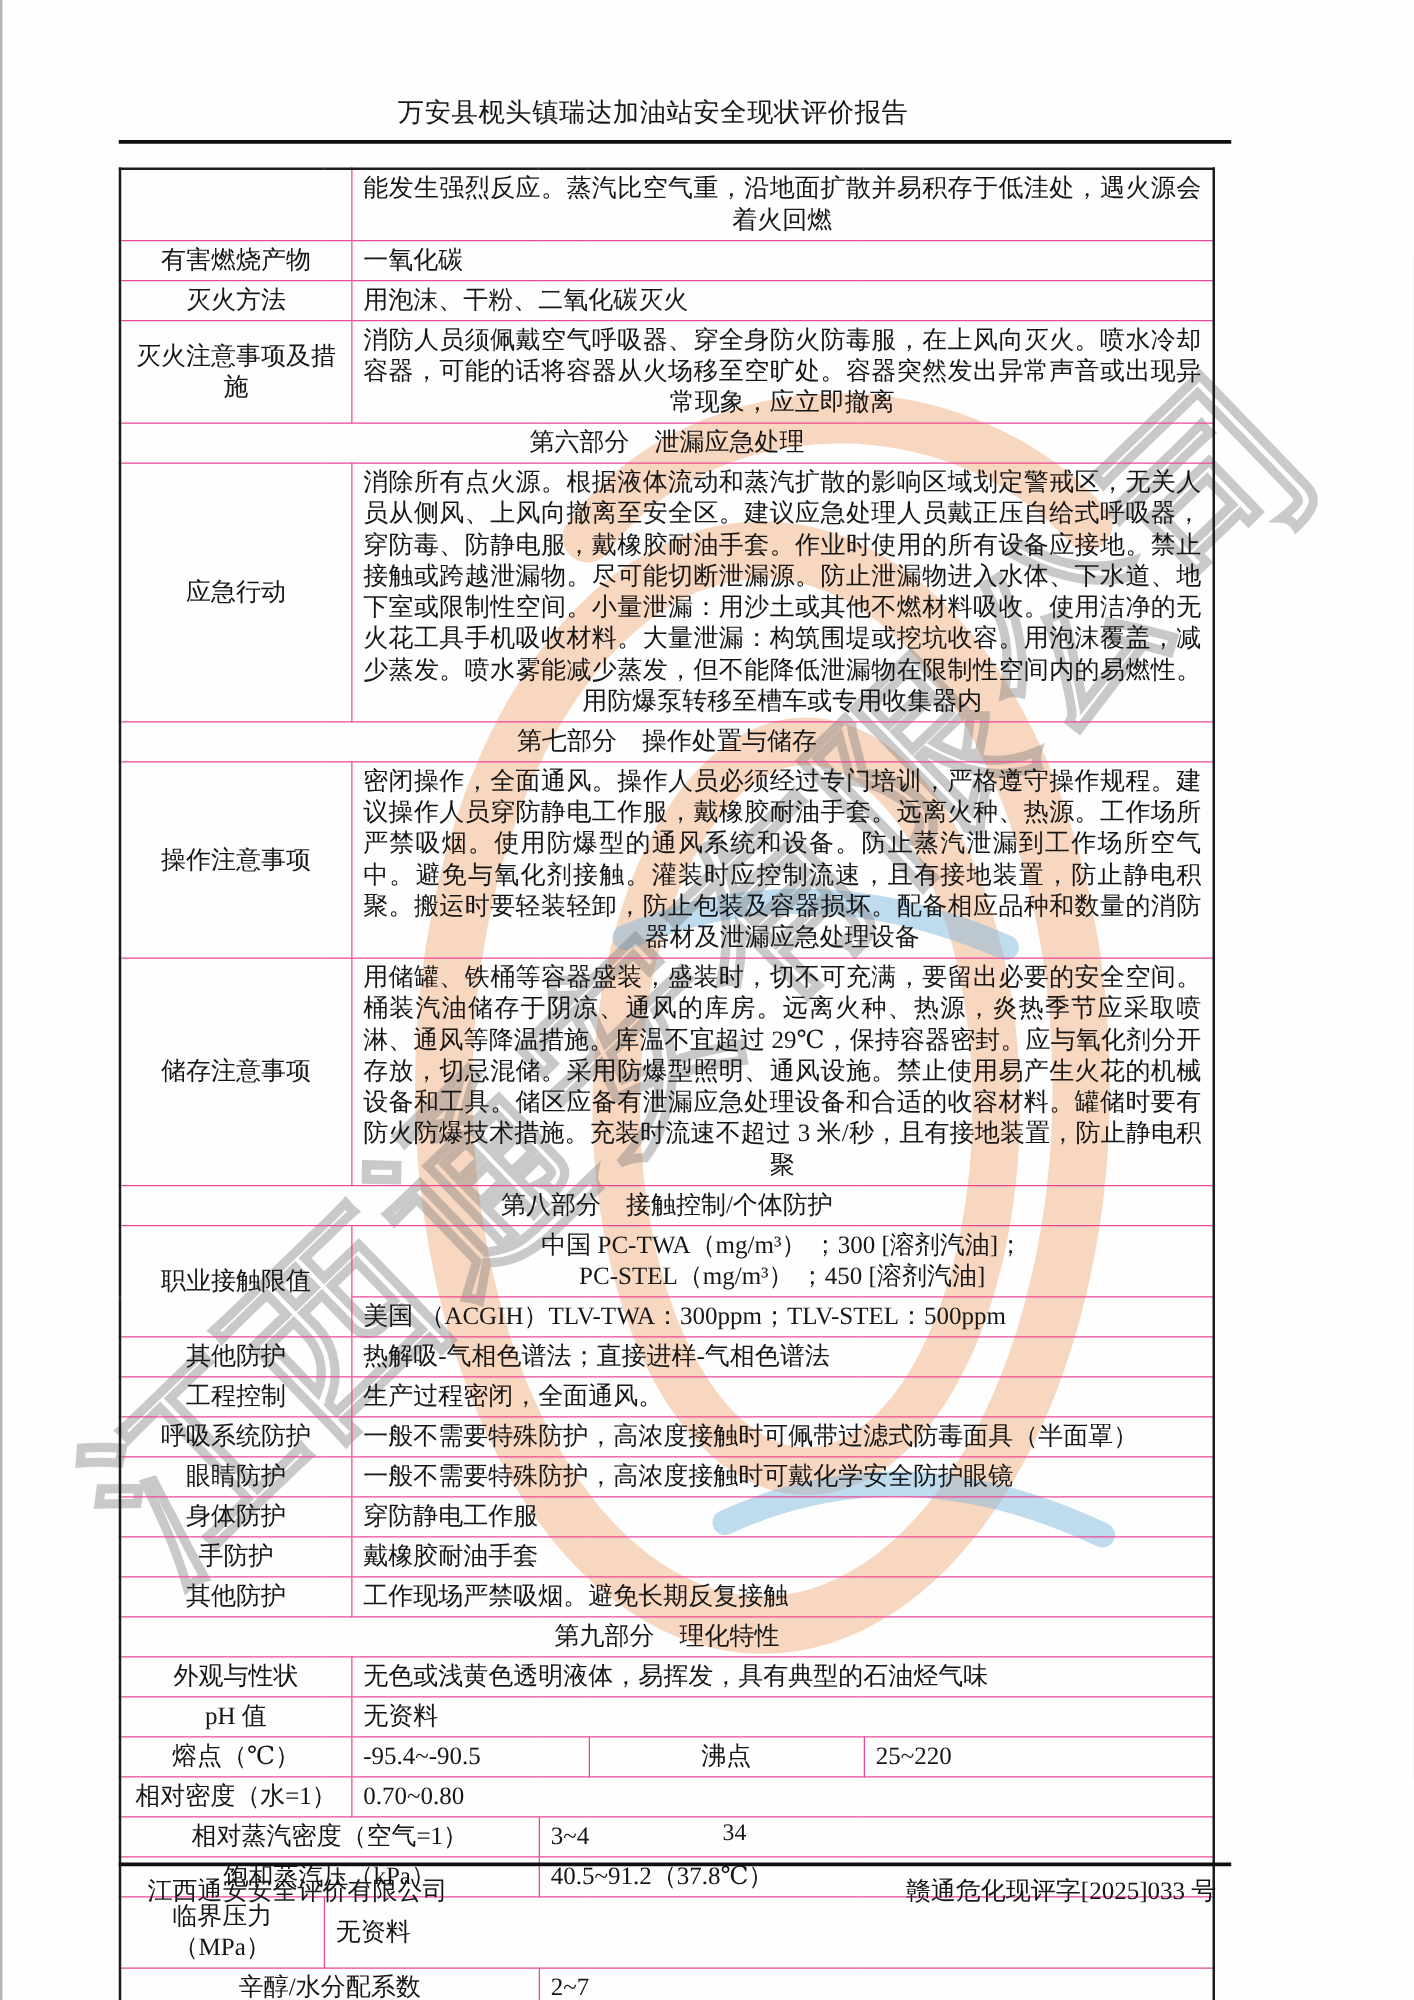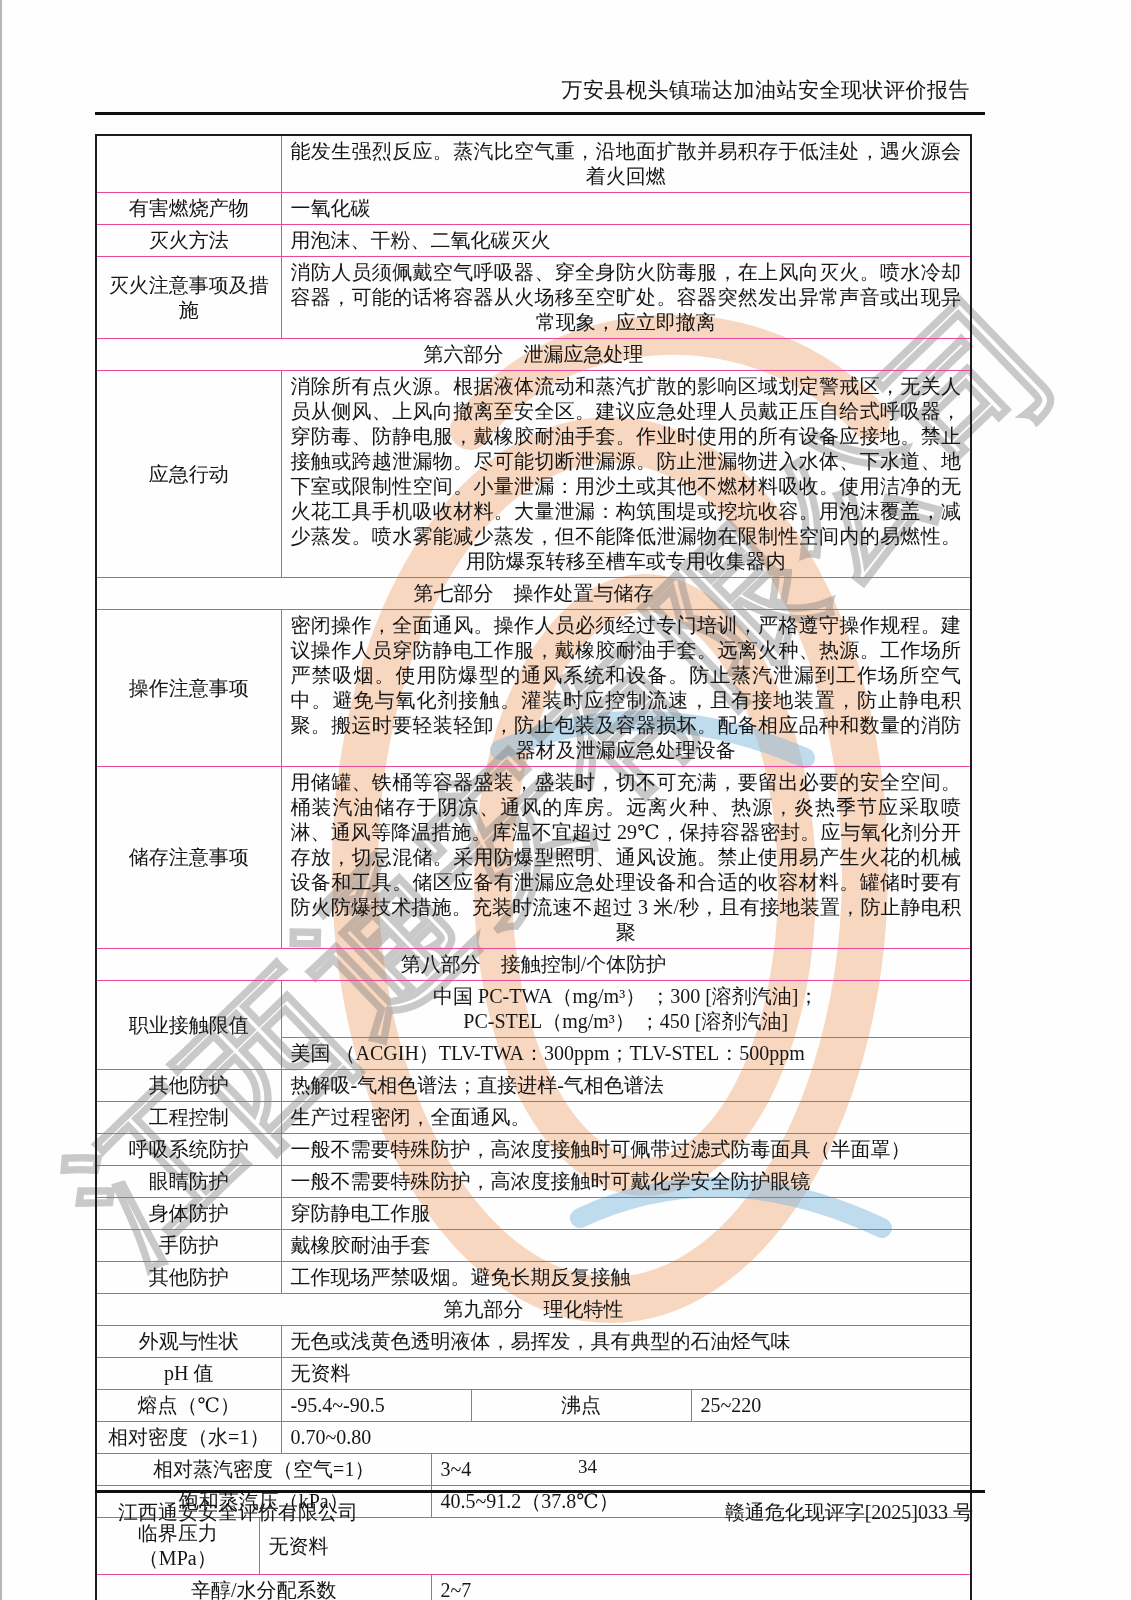--- a/index.html
+++ b/index.html
@@ -21,22 +21,22 @@
     opacity:.85;
   }
   .wm-red{
     left:352px;top:1040px;
     font-size:106px;font-weight:bold;letter-spacing:-2px;white-space:nowrap;
     color:rgba(206,62,56,.55);
   }
   
   .content{position:relative;z-index:2;}
   .title{
-    position:absolute;left:95px;top:76px;width:875px;
-    text-align:right;font-size:21px;letter-spacing:.5px;
+    position:absolute;left:85px;top:76px;width:875px;
+    text-align:center;font-size:21px;letter-spacing:.5px;
   }
   .rule{position:absolute;left:95px;width:890px;height:3px;background:#101010;}
   .rule-top{top:112px;}
   .rule-bottom{top:1490px;}
   .pagenum{position:absolute;left:95px;top:1456px;width:985px;text-align:center;font-size:19px;}
   .footer{position:absolute;left:95px;top:1499px;width:890px;display:flex;justify-content:space-between;font-size:20px;}
   .footer .fl{padding-left:23px;}
   .footer .fr{padding-right:12px;}
   
   table.msds{

